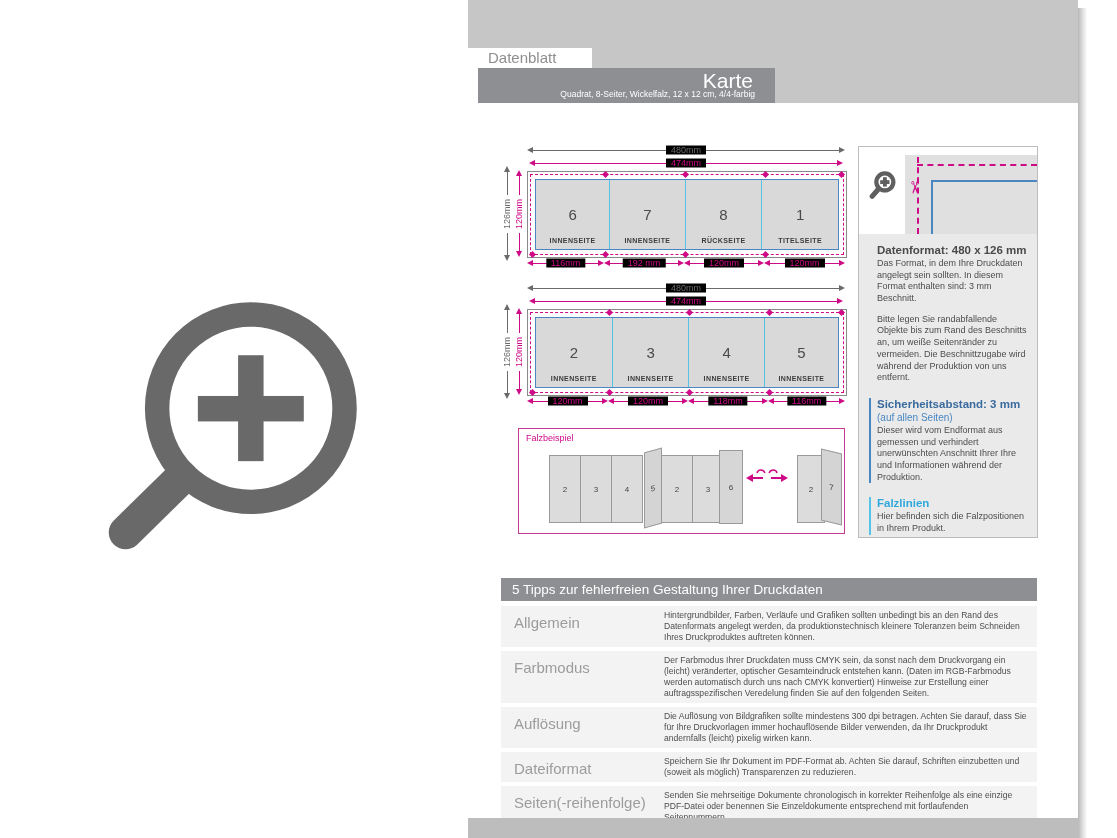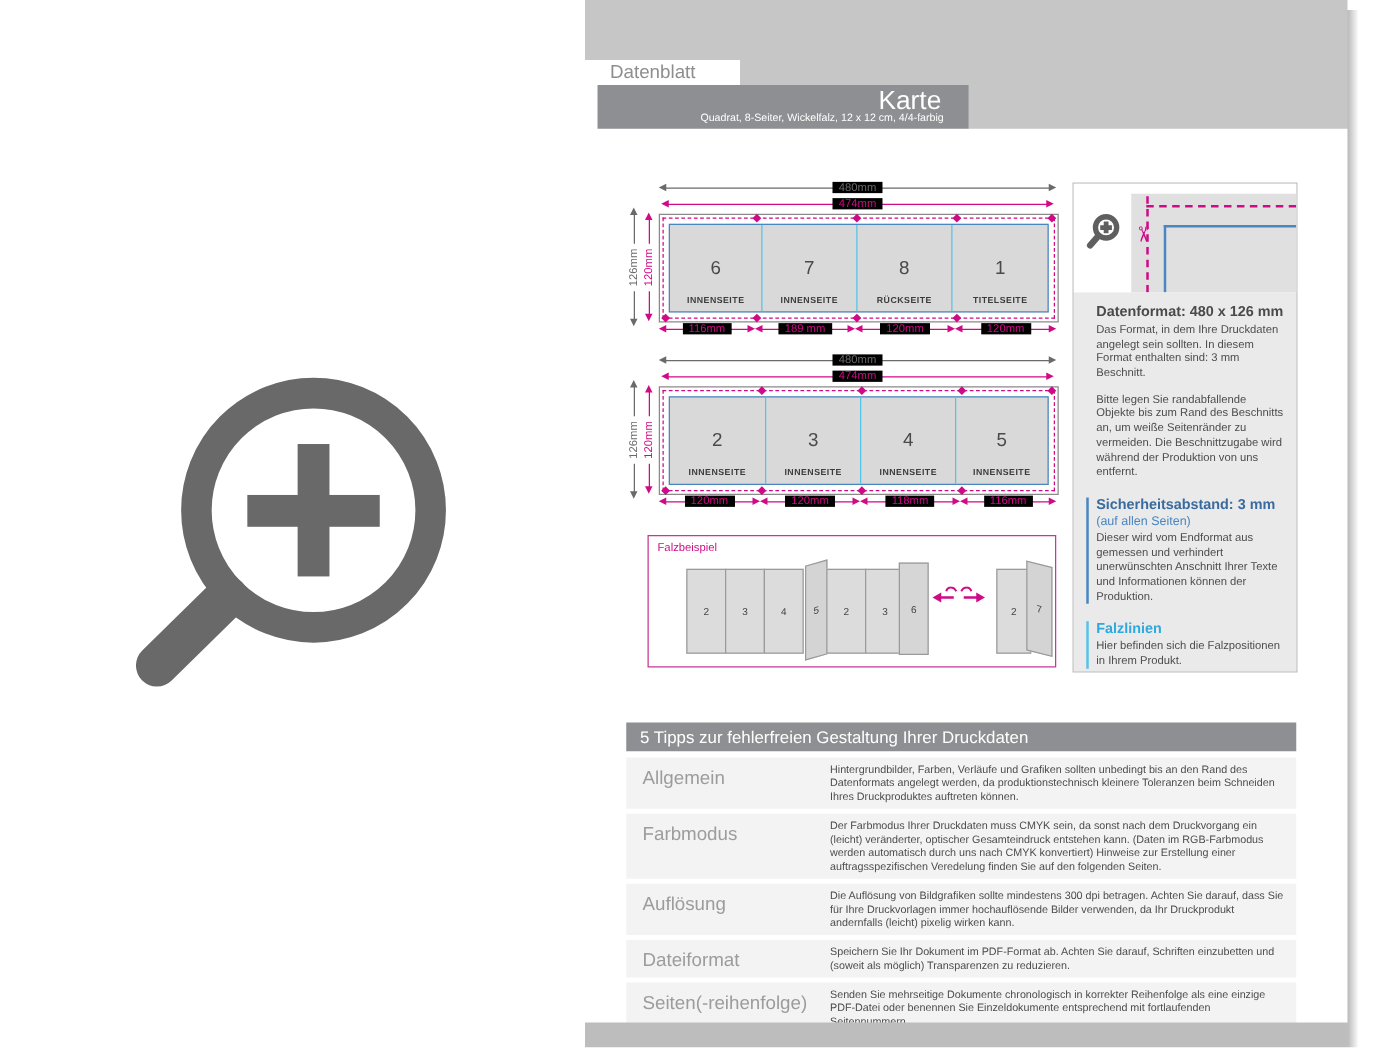--- a/index.html
+++ b/index.html
@@ -179,21 +179,21 @@
   <div class="dim dim-h c-mag" style="left:59px;top:258px;width:77px;height:10px;">
     <span class="ln"></span>
       <span class="arr l"></span>
       <span class="arr r"></span>
     <span class="lbl">116mm</span>
   </div>
   <div class="dim dim-h c-mag" style="left:136px;top:258px;width:80px;height:10px;">
     <span class="ln"></span>
       <span class="arr l"></span>
       <span class="arr r"></span>
-    <span class="lbl">189 mm</span>
+    <span class="lbl">192 mm</span>
   </div>
   <div class="dim dim-h c-mag" style="left:216px;top:258px;width:80px;height:10px;">
     <span class="ln"></span>
       <span class="arr l"></span>
       <span class="arr r"></span>
     <span class="lbl">120mm</span>
   </div>
   <div class="dim dim-h c-mag" style="left:296px;top:258px;width:81px;height:10px;">
     <span class="ln"></span>
       <span class="arr l"></span>
@@ -363,21 +363,21 @@
     </div>
     <div class="side-body">
       <div style="padding-left:8px;">
         <div class="s-h1">Datenformat: 480 x 126 mm</div>
         <p class="s-p">Das Format, in dem Ihre Druckdaten angelegt sein sollten. In diesem Format enthalten sind: 3 mm Beschnitt.</p>
         <p class="s-p">Bitte legen Sie randabfallende Objekte bis zum Rand des Beschnitts an, um weiße Seitenränder zu vermeiden. Die Beschnittzugabe wird während der Produktion von uns entfernt.</p>
       </div>
       <div class="sec sec-safe" style="margin-top:14px;">
         <div class="s-h1 h-blue">Sicherheitsabstand: 3 mm</div>
         <div class="sub-blue">(auf allen Seiten)</div>
-        <p class="s-p" style="margin-bottom:0;">Dieser wird vom Endformat aus gemessen und verhindert unerwünschten Anschnitt Ihrer Texte und Informationen können der Produktion.</p>
+        <p class="s-p" style="margin-bottom:0;">Dieser wird vom Endformat aus gemessen und verhindert unerwünschten Anschnitt Ihrer Ihre und Informationen während der Produktion.</p>
       </div>
       <div class="sec sec-falz" style="margin-top:14px;">
         <div class="s-h1 h-cyan">Falzlinien</div>
         <p class="s-p" style="margin-bottom:0;">Hier befinden sich die Falzpositionen in Ihrem Produkt.</p>
       </div>
     </div>
   </div>
 
   <div class="tips-h">5 Tipps zur fehlerfreien Gestaltung Ihrer Druckdaten</div>
   <div class="tips">

